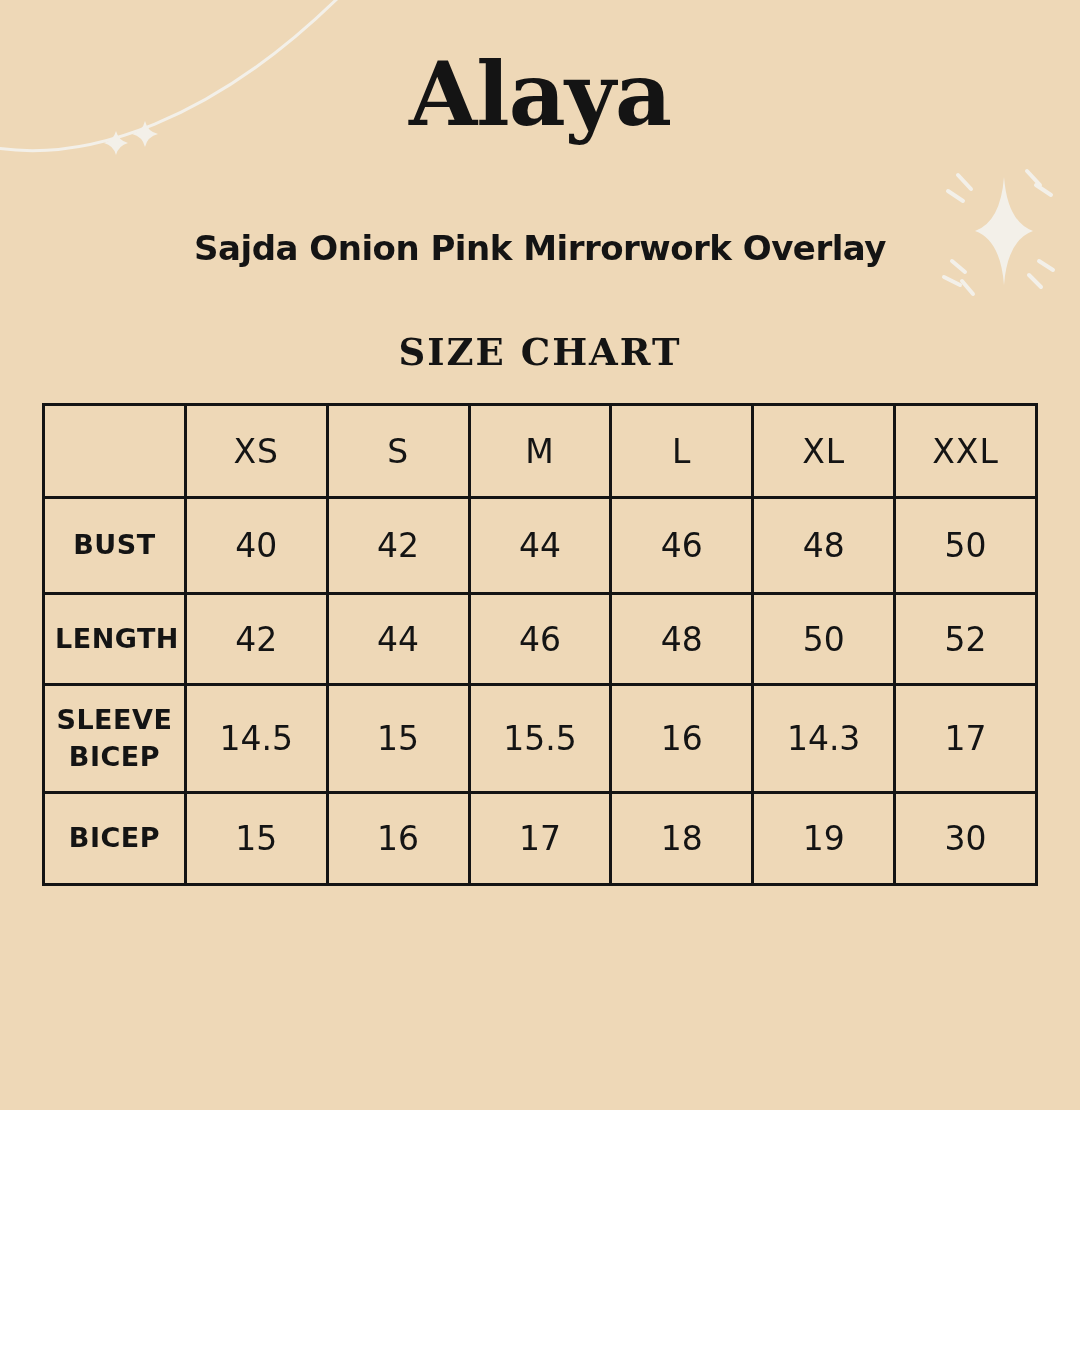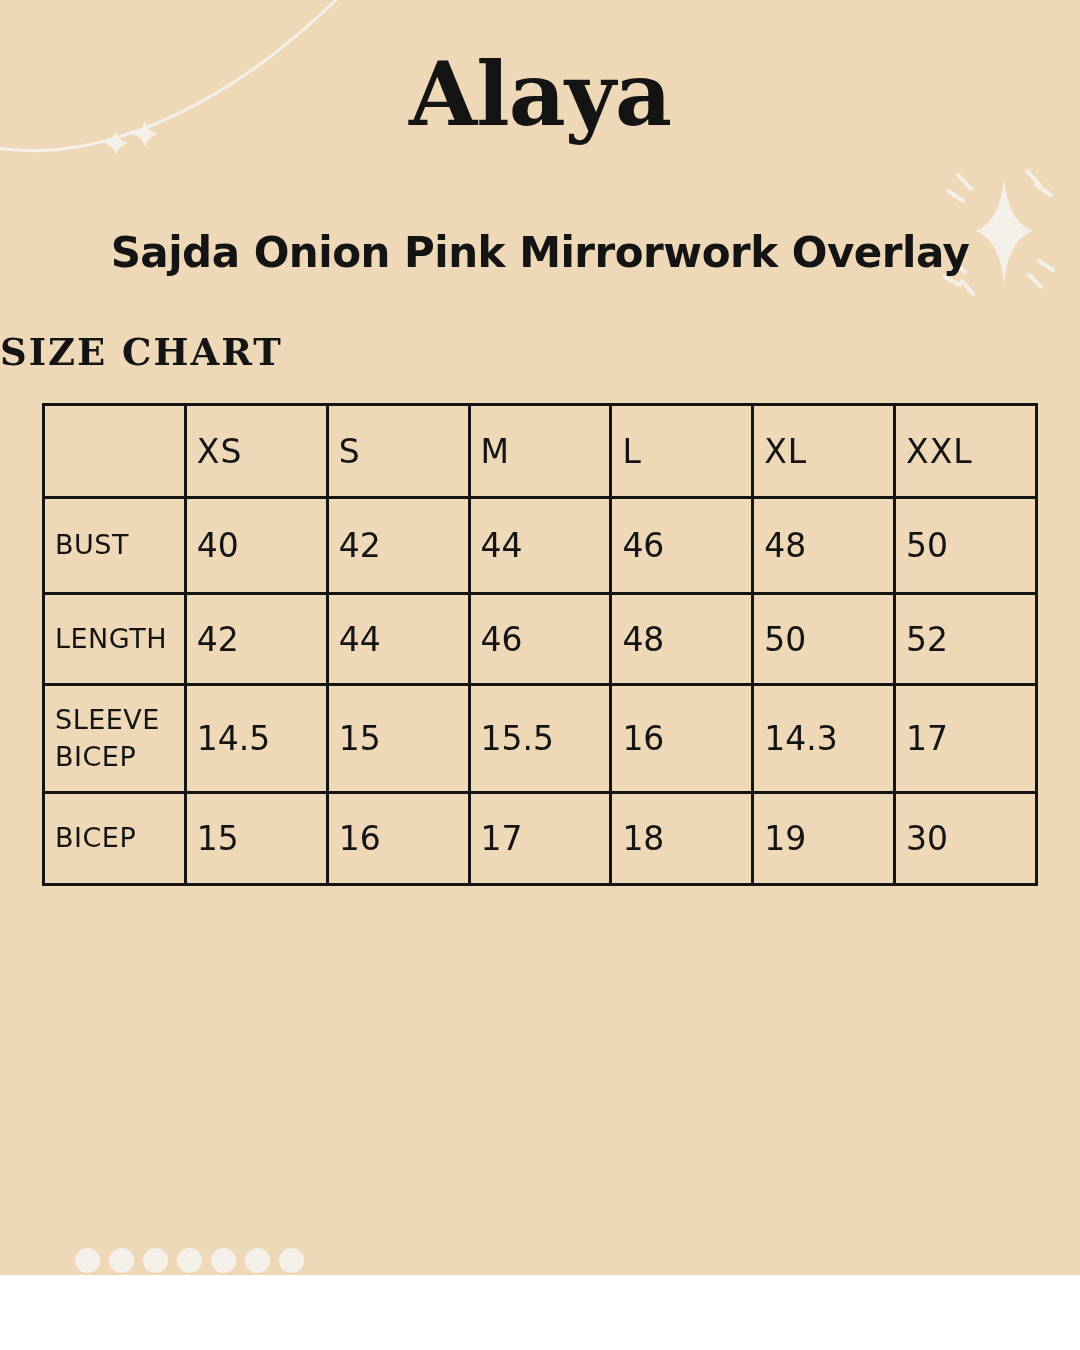--- a/index.html
+++ b/index.html
@@ -3,69 +3,70 @@
 <meta charset="utf-8">
 <style>
   :root{
     --bg:#eed8b7;
     --ink:#141414;
     --decor:#f3f0e9;
   }
   html,body{margin:0;padding:0;}
   .canvas{
     position:relative;
-    width:1080px;height:1275px;
+    width:1080px;height:1110px;
     overflow:hidden;
     background:var(--bg);
     color:var(--ink);
     font-family:"DejaVu Sans", sans-serif;
   }
   .curve-svg{position:absolute;left:0;top:0;}
   .burst-svg{position:absolute;left:935px;top:150px;}
   .logo{
     position:absolute;top:46px;left:0;width:100%;
     text-align:center;
     font-family:"DejaVu Serif", serif;
     font-weight:700;font-size:88px;line-height:1.1;
     letter-spacing:-1px;margin:0;
   }
   .product-title{
     position:absolute;top:228px;left:0;width:100%;
     text-align:center;
     font-family:"DejaVu Sans", sans-serif;
-    font-weight:700;font-size:42px;line-height:1.2;
+    font-weight:700;font-size:34px;line-height:1.2;
     letter-spacing:-0.5px;margin:0;
   }
   .chart-title{
     position:absolute;top:330px;left:0;width:100%;
+    text-align:center;
     font-family:"DejaVu Serif", serif;
     font-weight:700;font-size:37px;line-height:1.2;
     letter-spacing:2px;margin:0;
   }
   table.size-table{
     position:absolute;left:42px;top:403px;width:996px;
     border-collapse:collapse;table-layout:fixed;
   }
   table.size-table th, table.size-table td{
     border:3px solid var(--ink);
-    text-align:left;vertical-align:middle;
+    text-align:center;vertical-align:middle;
     padding:4px 10px;
   }
   table.size-table tr:nth-child(1){height:93px;}
   table.size-table tr:nth-child(2){height:96px;}
   table.size-table tr:nth-child(3){height:91px;}
   table.size-table tr:nth-child(4){height:108px;}
   table.size-table tr:nth-child(5){height:92px;}
   table.size-table tr:nth-child(6){height:94px;}
   th.col-header{
     font-size:33px;font-weight:500;letter-spacing:1px;
     font-family:"DejaVu Sans", sans-serif;
   }
   th.row-label{
-    font-size:27px;font-weight:400;letter-spacing:0.5px;
+    font-size:27px;font-weight:700;letter-spacing:0.5px;
     line-height:1.35;
     font-family:"DejaVu Sans", sans-serif;
   }
   td.size-value{
     font-size:33px;font-weight:400;
     font-family:"DejaVu Sans", sans-serif;
   }
   .dots{
     position:absolute;left:75px;top:1248px;
     display:flex;gap:9px;

